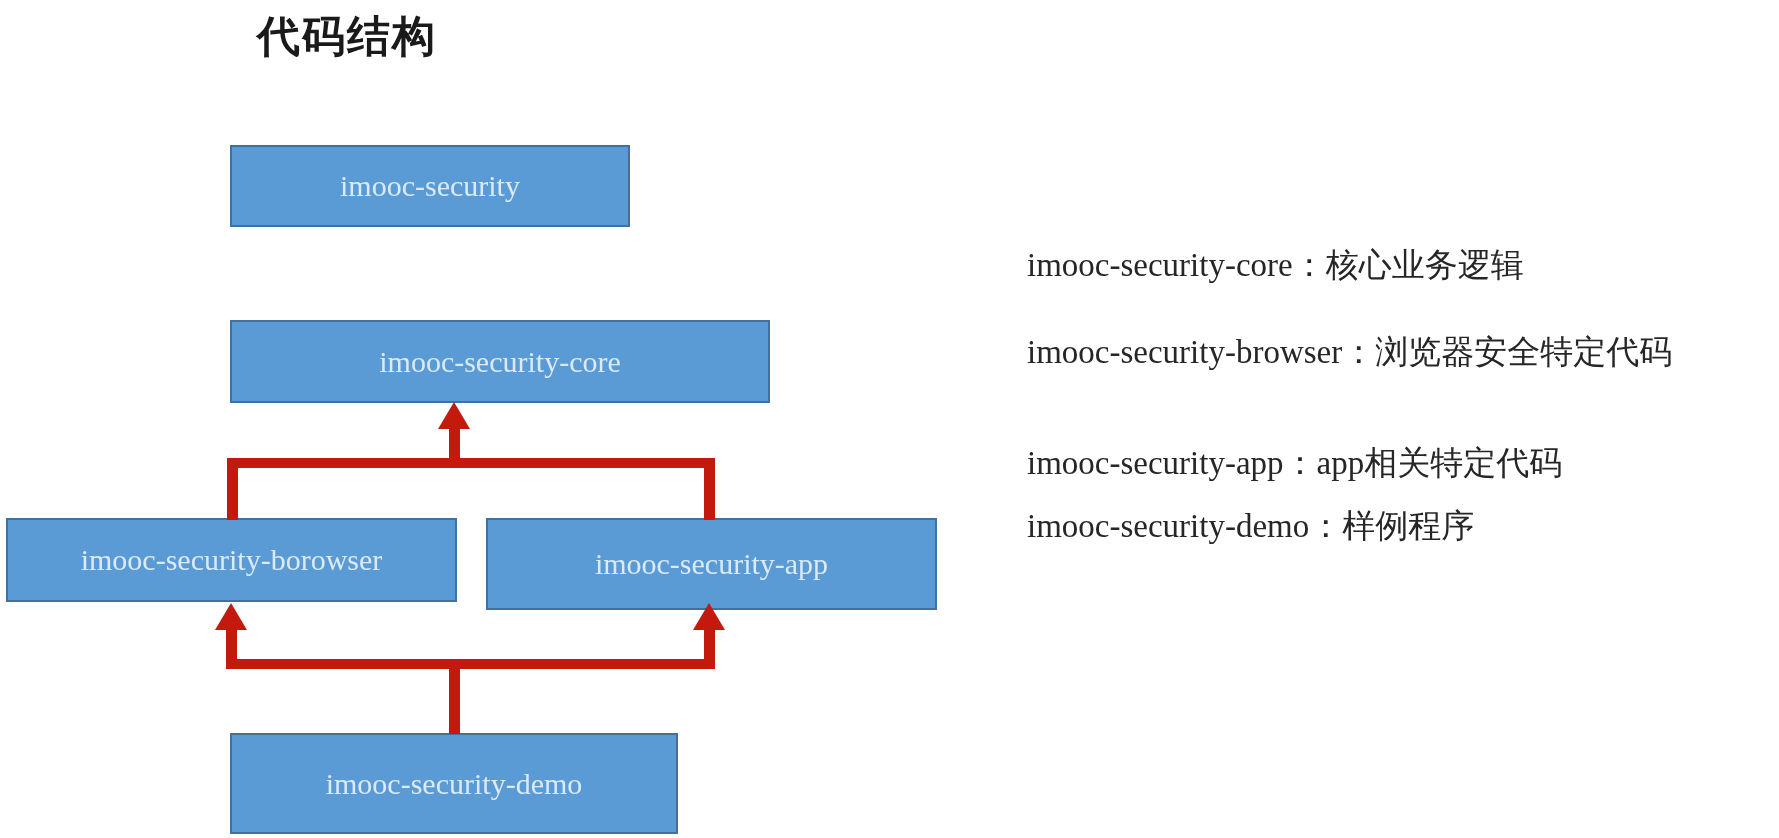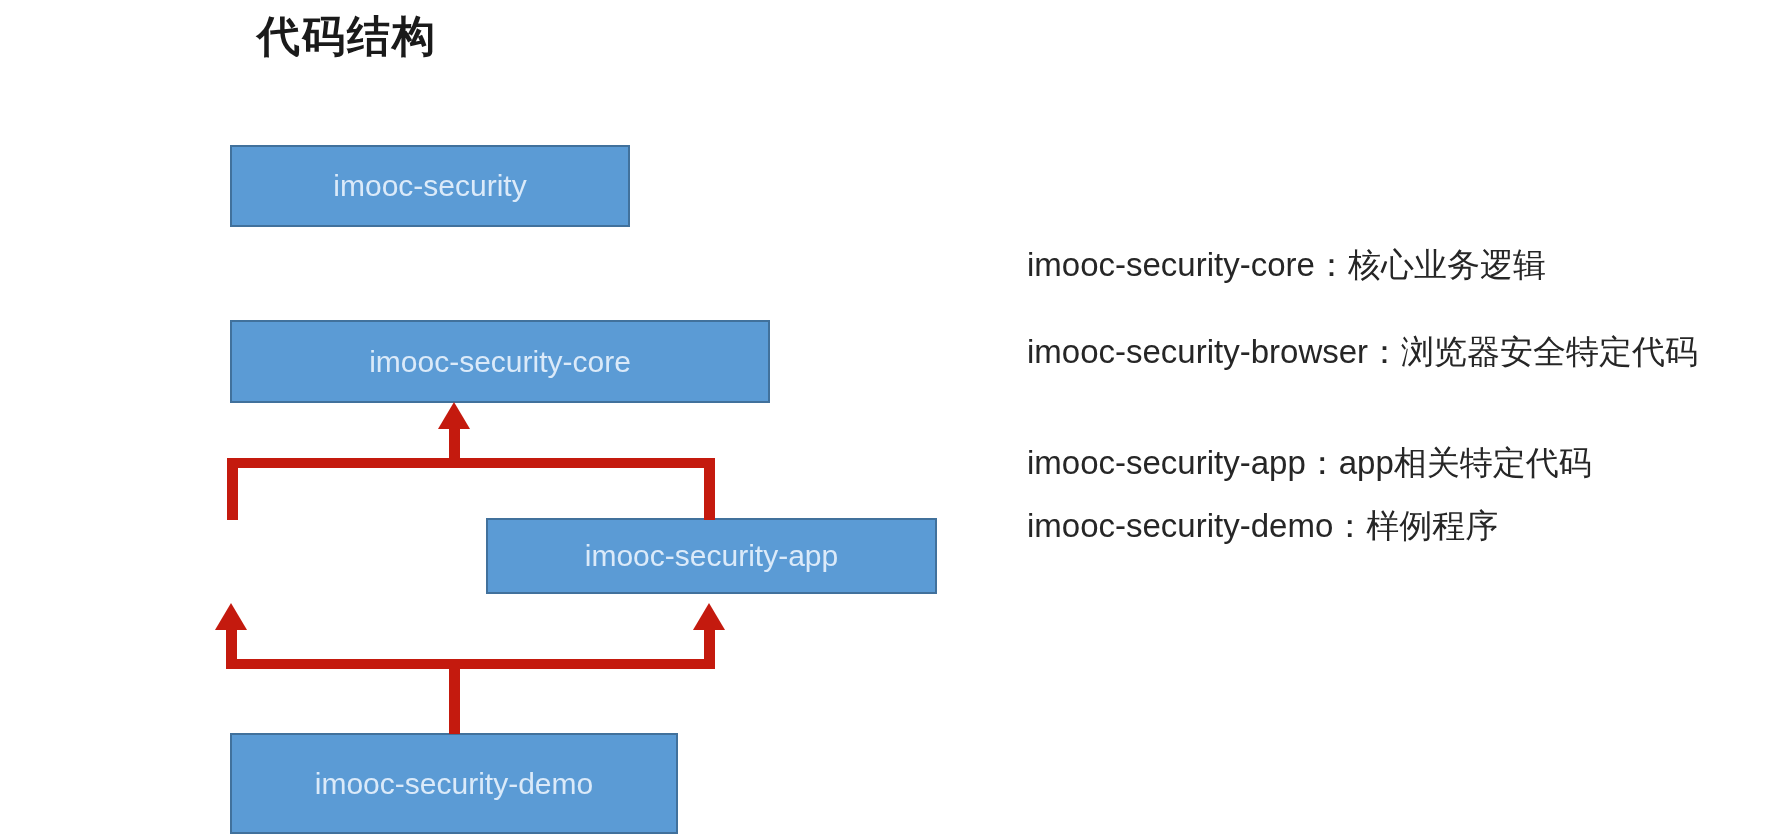--- a/index.html
+++ b/index.html
@@ -4,21 +4,21 @@
 <style>
   :root{
     --box-fill:#5b9bd5;
     --box-border:#41719c;
     --box-text:#dbeaf9;
     --arrow:#c41a0e;
     --title-text:#1a1a1a;
     --legend-text:#262626;
     --background:#ffffff;
   }
-  *{box-sizing:border-box;}
+  *{box-sizing:border-box;font-family:Liberation Serif, serif;}
   html,body{margin:0;padding:0;background:var(--background);}
   .canvas{
     position:relative;
     width:1779px;
     height:838px;
     background:var(--background);
     font-family:"Liberation Sans","DejaVu Sans",sans-serif;
     overflow:hidden;
   }
   .title{
@@ -38,21 +38,21 @@
     justify-content:center;
     background:var(--box-fill);
     border:2px solid var(--box-border);
     color:var(--box-text);
     font-size:30px;
     white-space:nowrap;
   }
   .box-root   {left:230px; top:145px; width:400px; height:82px;}
   .box-core   {left:230px; top:320px; width:540px; height:83px;}
   .box-browser{left:6px;   top:518px; width:451px; height:84px;}
-  .box-app    {left:486px; top:518px; width:451px; height:76px;}
+  .box-app    {left:486px; top:518px; width:451px; height:92px;}
   .box-demo   {left:230px; top:733px; width:448px; height:101px;}
 
   .seg{position:absolute; background:var(--arrow);}
   .seg-h-upper   {left:227px; top:458px; width:488px; height:10px;}
   .seg-v-left-up {left:227px; top:458px; width:11px;  height:62px;}
   .seg-v-right-up{left:704px; top:458px; width:11px;  height:62px;}
   .seg-core-stem {left:449px; top:427px; width:11px;  height:41px;}
 
   .seg-h-lower     {left:226px; top:659px; width:489px; height:10px;}
   .seg-browser-stem{left:226px; top:628px; width:11px;  height:41px;}
@@ -88,20 +88,21 @@
 <body>
 
 <div class="canvas">
 
   <div class="title">代码结构</div>
 
   <div class="module-box box-root">imooc-security</div>
 
   <div class="module-box box-core">imooc-security-core</div>
 
+  <div class="module-box box-browser">imooc-security-borowser</div>
 
   <div class="module-box box-app">imooc-security-app</div>
 
   <div class="module-box box-demo">imooc-security-demo</div>
 
   <div class="seg seg-h-upper"></div>
   <div class="seg seg-v-left-up"></div>
   <div class="seg seg-v-right-up"></div>
   <div class="seg seg-core-stem"></div>
   <div class="arrow-head head-core"></div>

